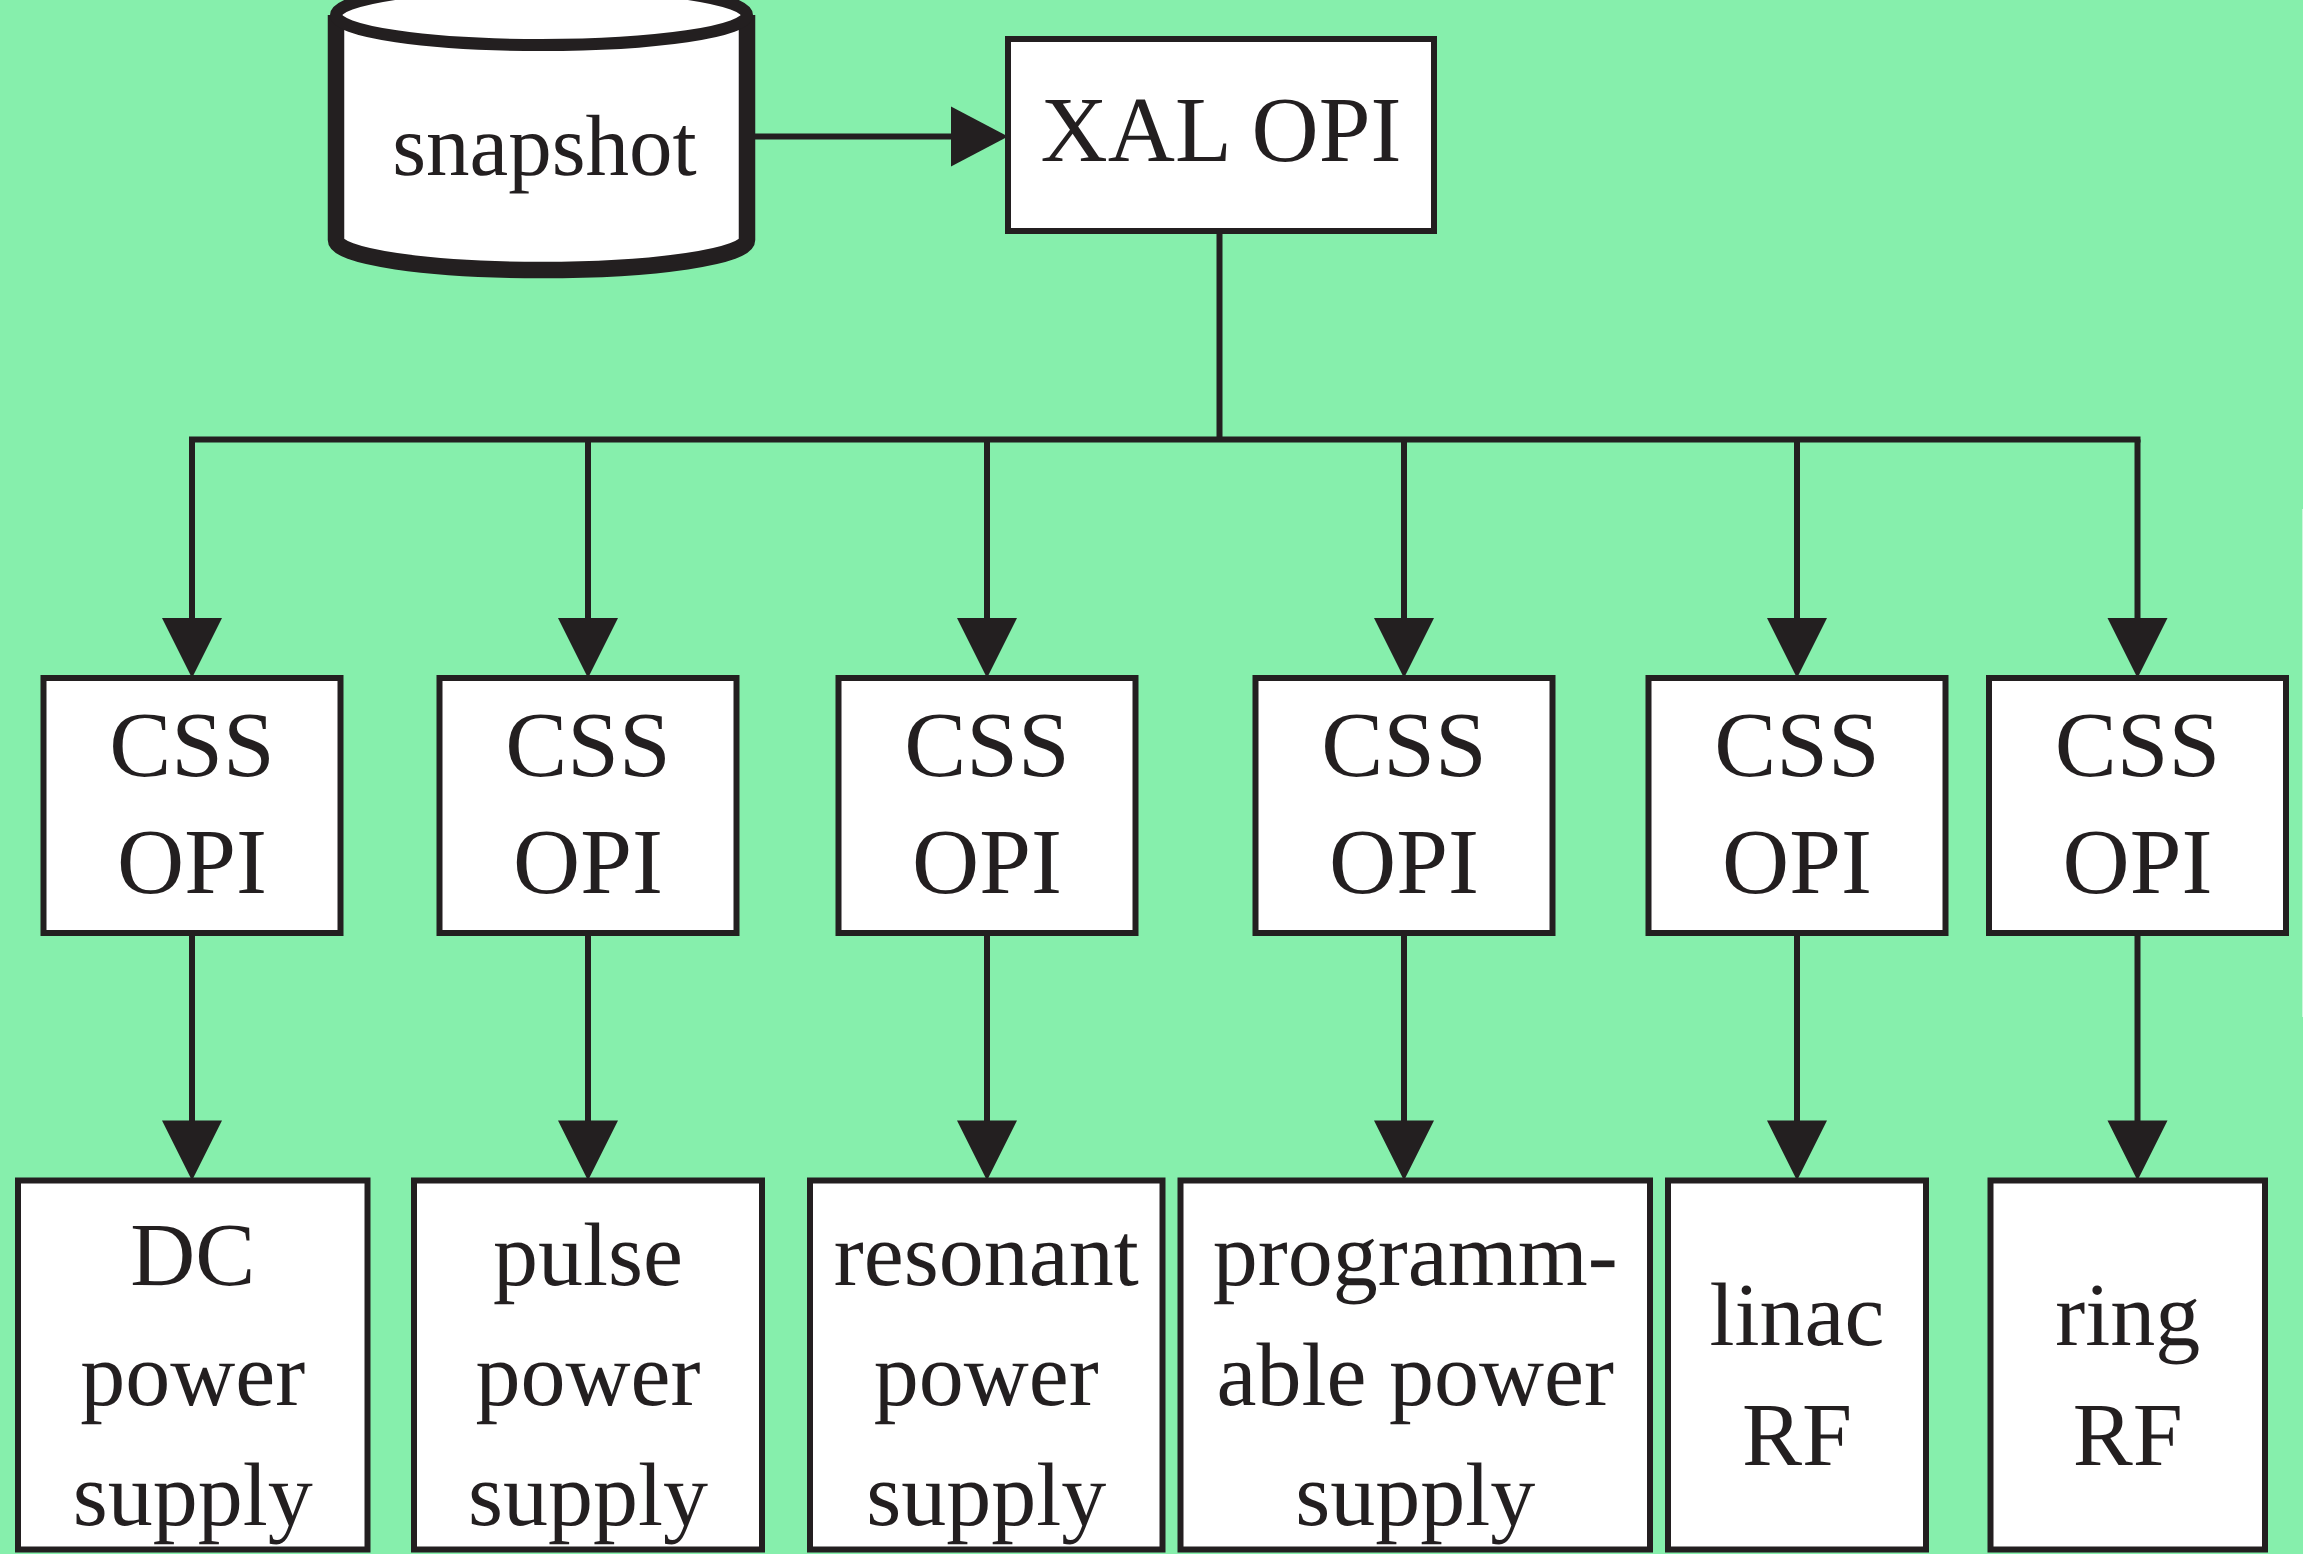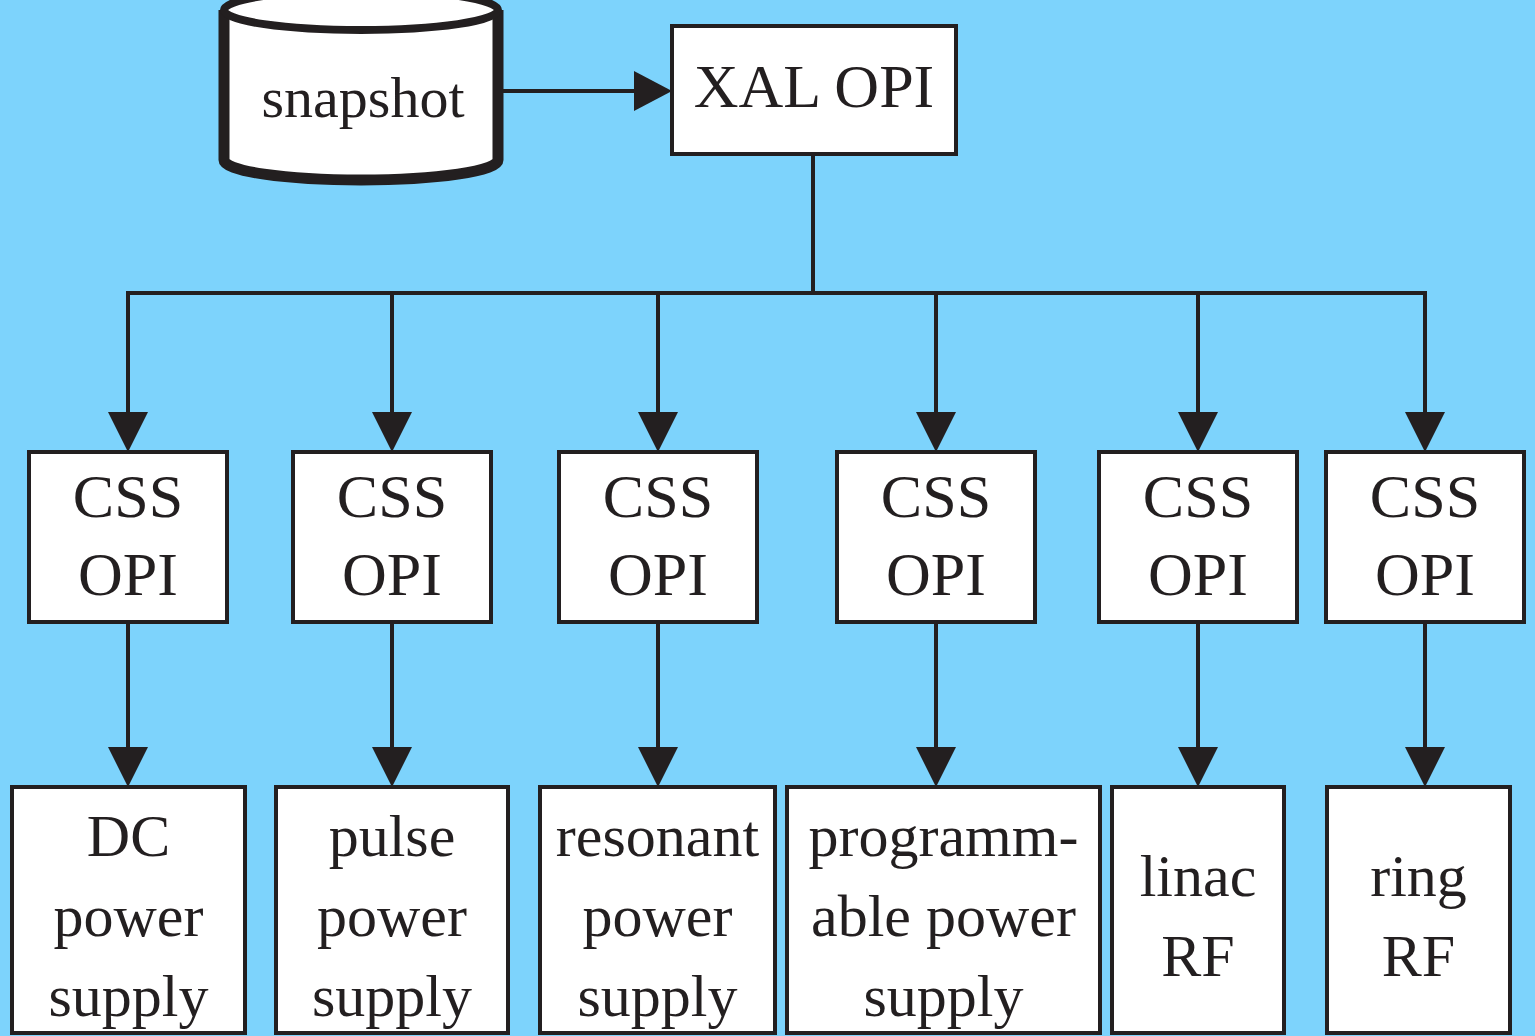--- a/index.html
+++ b/index.html
@@ -1,16 +1,16 @@
 <!DOCTYPE html>
 <html><head>
 <meta charset="utf-8">
 <style>
   html, body { margin: 0; padding: 0; background: #ffffff; }
-  #canvas { position: relative; width: 1535px; height: 1036px; overflow: hidden; background: #7dd3fc; }
+  #canvas { position: relative; width: 1535px; height: 1036px; overflow: hidden; background: #86efac; }
   svg { position: absolute; left: 0; top: 0; }
   .node-text {
     font-family: "Liberation Serif", "DejaVu Serif", serif;
     fill: #231f20;
     text-anchor: middle;
   }
 </style>
 </head>
 <body>
 

